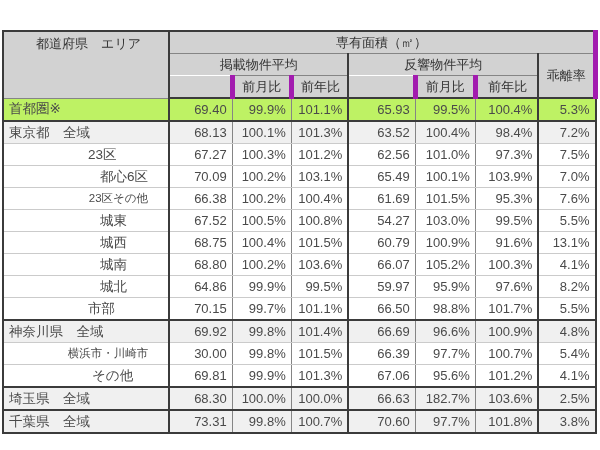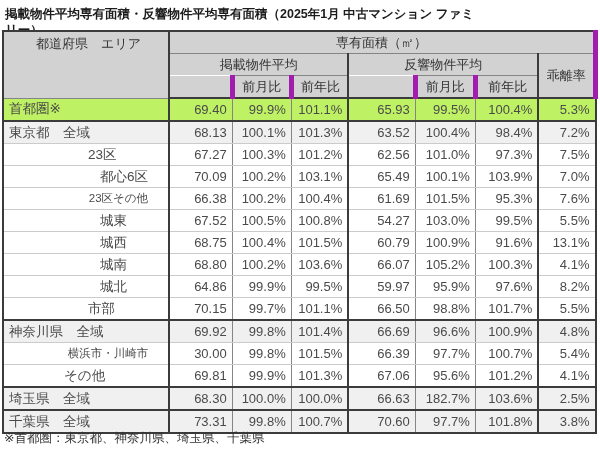--- a/index.html
+++ b/index.html
@@ -53,31 +53,30 @@
   }
   td:nth-child(1),td:nth-child(4),td:nth-child(7){border-right:2px solid #3b3b3b;}
   tr.thick-b td{border-bottom:2px solid #3b3b3b;}
   tr.shade-dark td{background:#bef264;}
   tr.shade-light td{background:#f0f0f0;}
   tr.shade-white td{background:#ffffff;}
   td.area-cell{text-align:left;padding-left:5px;font-size:13.5px;}
   td.lv-pref{padding-left:5px;}
   td.lv-sub1{padding-left:84px;}
   td.lv-sub2{padding-left:96px;}
-  td.lv-sub2b{padding-left:60px;}
+  td.lv-sub2b{padding-left:88px;}
   td.lv-small{text-align:right;padding-right:20px;padding-left:0;font-size:11.5px;}
   
   .footnote{position:absolute;left:4px;top:430px;font-size:12.5px;color:#333;}
 </style>
 </head>
 <body>
 
 <div class="stage">
 
-  <div class="title">掲載物件平均専有面積・反響物件平均専有面積（2025年1月 中古マンション ファミリー）</div>
 
 
   <div class="tbl-wrap">
     <table>
       <colgroup>
         <col style="width:166px">
           <col style="width:63px">
           <col style="width:59px">
           <col style="width:57px">
         <col style="width:67px">
@@ -252,15 +251,14 @@
             <td>100.7%</td>
             <td>70.60</td>
             <td>97.7%</td>
             <td>101.8%</td>
             <td>3.8%</td>
           </tr>
         </tbody>
     </table>
   </div>
 
-  <div class="footnote">※首都圏：東京都、神奈川県、埼玉県、千葉県</div>
 
 </div>
 
 </body></html>

